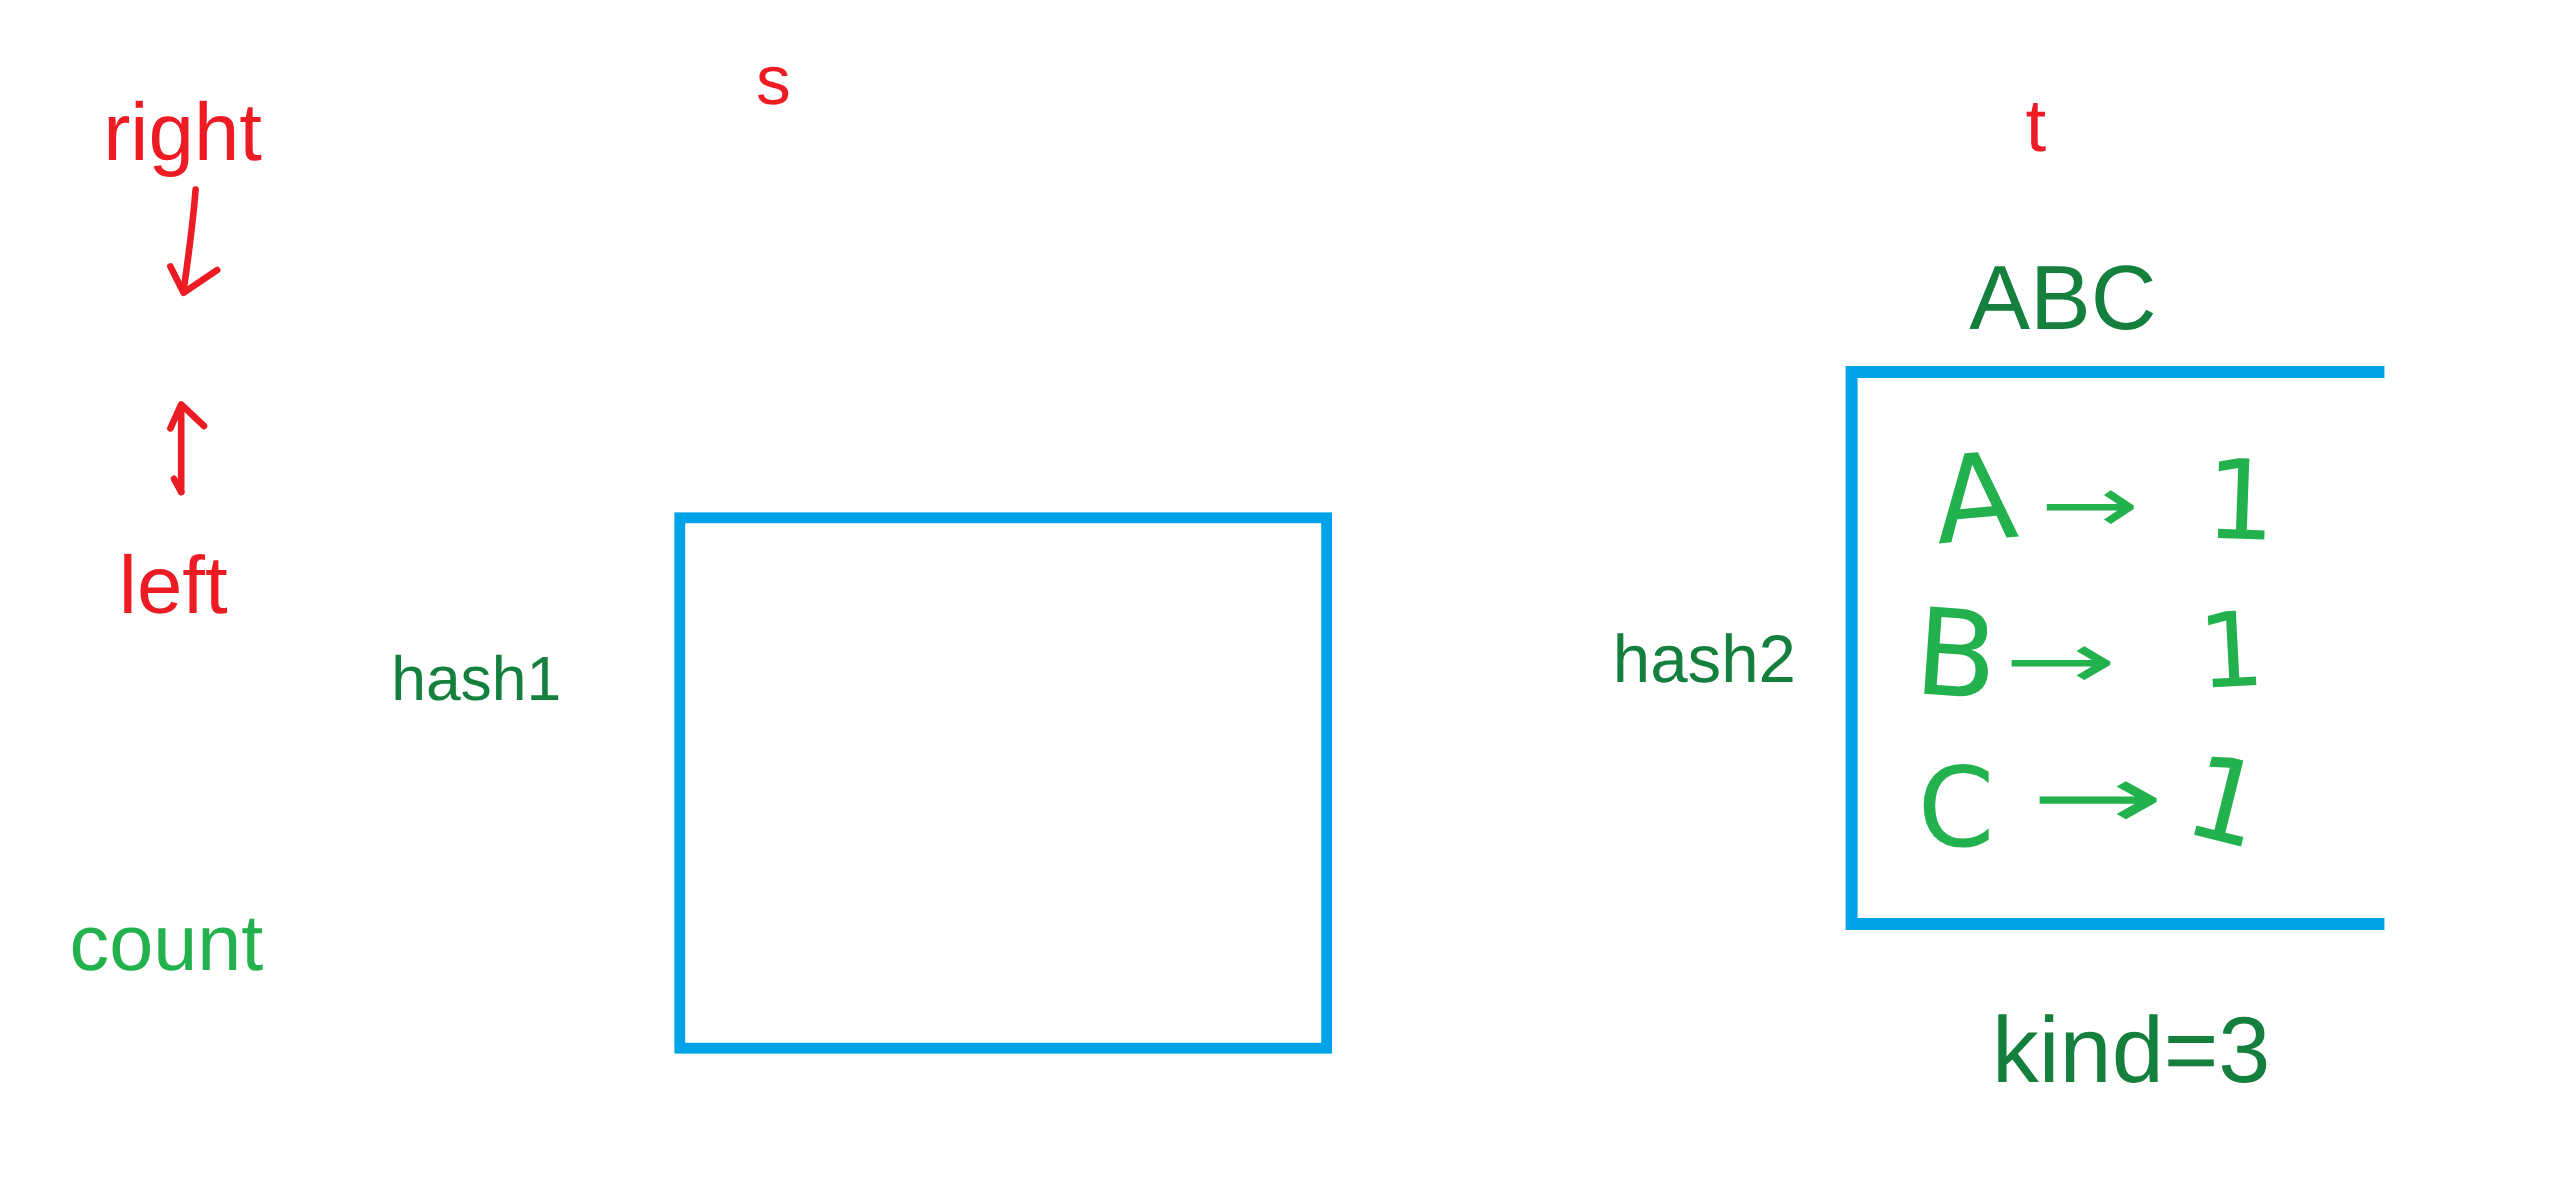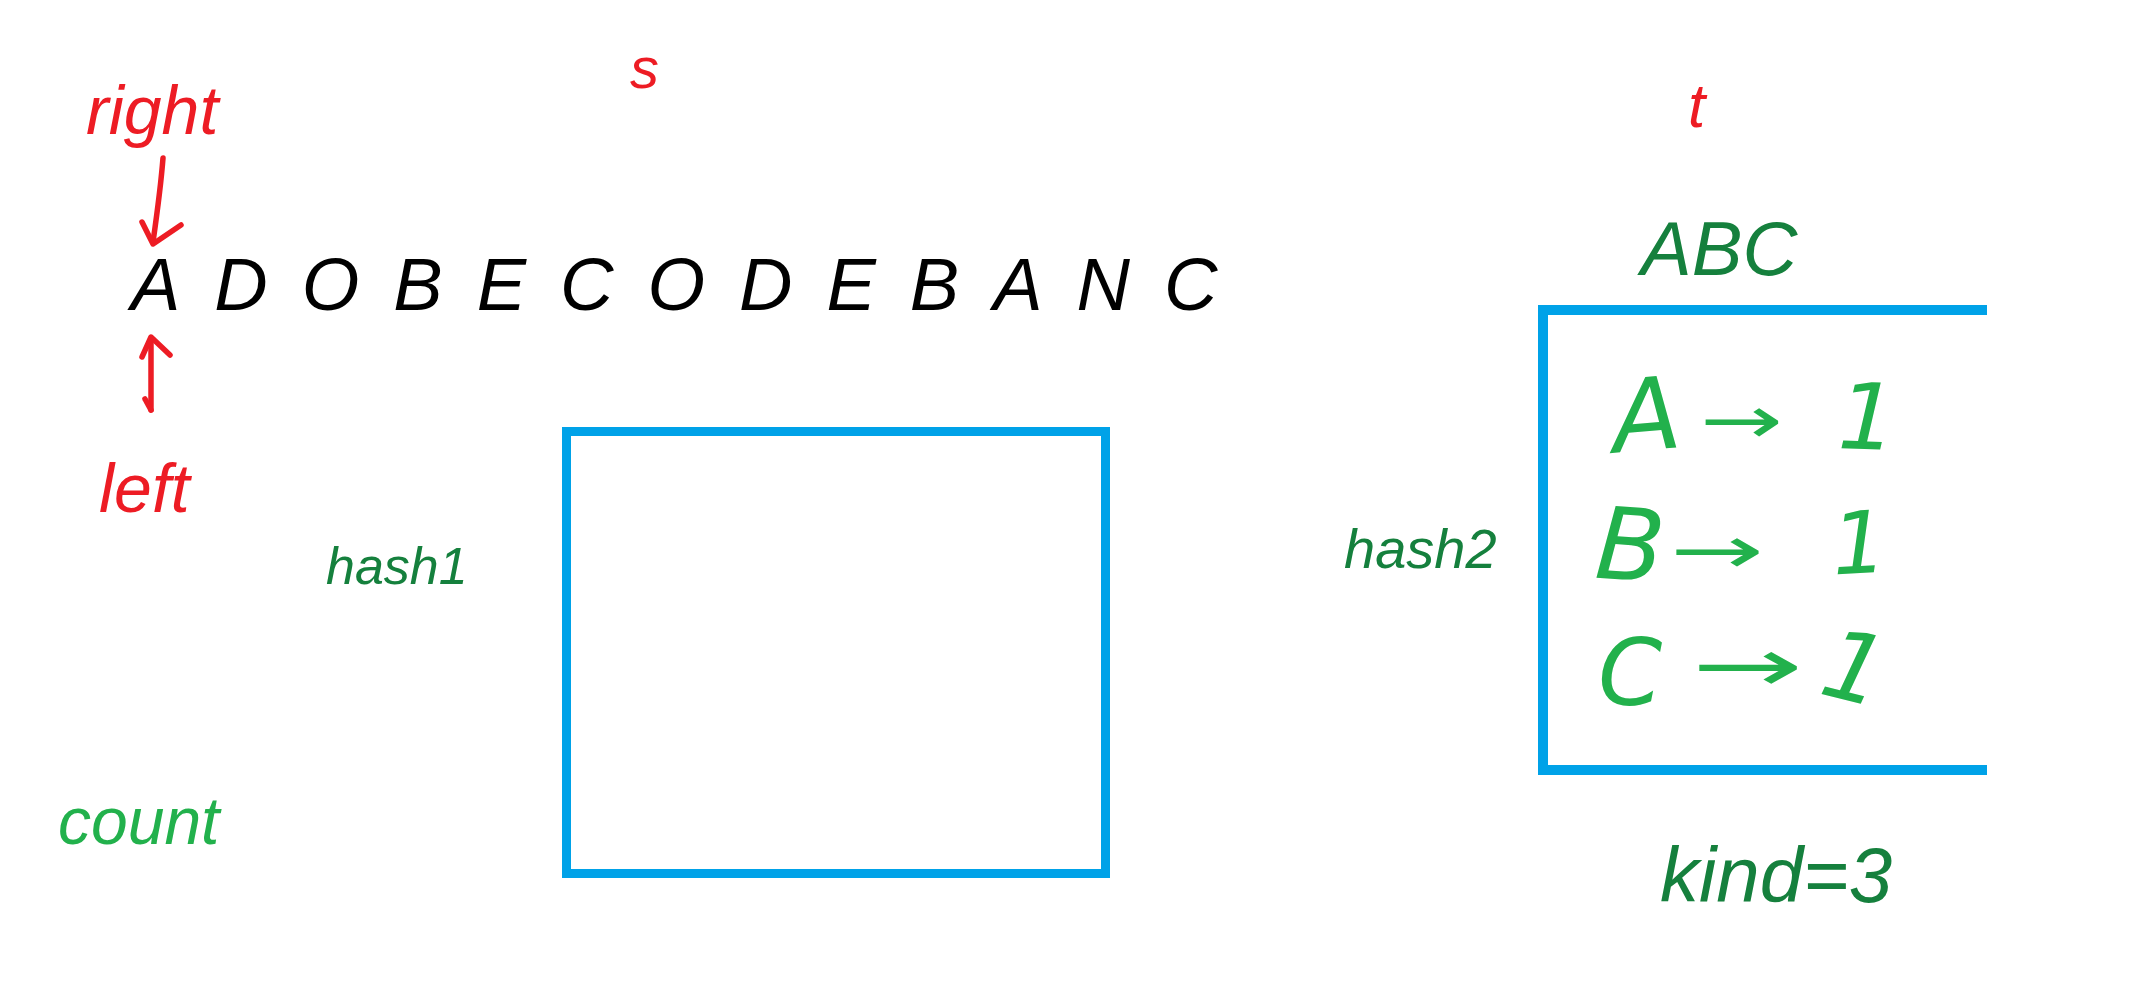--- a/index.html
+++ b/index.html
@@ -7,34 +7,33 @@
     padding: 0;
     background: #ffffff;
   }
   .canvas {
     position: relative;
     width: 1987px;
     height: 988px;
     background: #ffffff;
     overflow: hidden;
     font-family: "Liberation Sans", "DejaVu Sans", sans-serif;
-    font-style: italic;
   }
   .abs { position: absolute; line-height: 1; white-space: nowrap; }
 
   
   .red   { color: #ED1C24; }
   .green { color: #22B14C; }
   .black { color: #15803d; }
 
   .lbl-right  { left: 86px;   top: 76px;  font-size: 68px; }
   .lbl-s      { left: 630px;  top: 39px;  font-size: 58px; }
   .lbl-t      { left: 1688px; top: 75px;  font-size: 62px; }
   .lbl-left   { left: 99px;   top: 414px; font-size: 68px; margin-top: 40px; }
-  .lbl-count  { left: 58px;   top: 788px; font-size: 66px; }
+  .lbl-count  { left: 58px;   top: 752px; font-size: 66px; }
   .lbl-kind   { left: 1660px; top: 836px; font-size: 78px; }
   .lbl-hash1  { left: 326px;  top: 540px; font-size: 52px; }
   .lbl-hash2  { left: 1344px; top: 521px; font-size: 56px; }
   .lbl-abc    { left: 1641px; top: 211px; font-size: 76px; }
 
   .s-string {
     left: 131px; top: 248px;
     font-size: 74px;
     letter-spacing: 34px;
     color: #000000;
@@ -80,21 +79,20 @@
 
 <div class="canvas">
 
   <div class="abs red lbl-right">right</div>
 
   <svg class="red-arrow" style="left:132px; top:152px;" width="60" height="100" viewBox="0 0 60 100">
     <path class="red-stroke" d="M 31 6 C 29 32 25 62 21 90"></path>
     <path class="red-stroke" d="M 10 70 L 21 92 L 49 73"></path>
   </svg>
 
-  <div class="abs s-string">ADOBECODEBANC</div>
 
   <svg class="red-arrow" style="left:128px; top:330px;" width="50" height="90" viewBox="0 0 50 90">
     <path class="red-stroke" d="M 23 80 L 23 10"></path>
     <path class="red-stroke" d="M 14 27 L 23 7 L 42 25"></path>
     <path class="red-stroke" d="M 23 80 L 17 69"></path>
   </svg>
 
   <div class="abs red lbl-left">left</div>
 
   <div class="abs red lbl-s">s</div>

